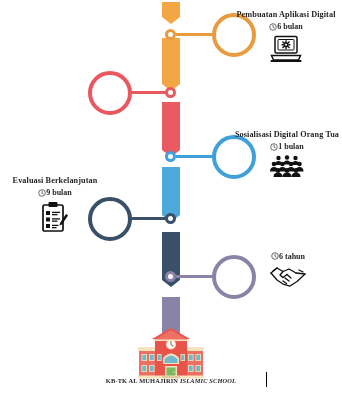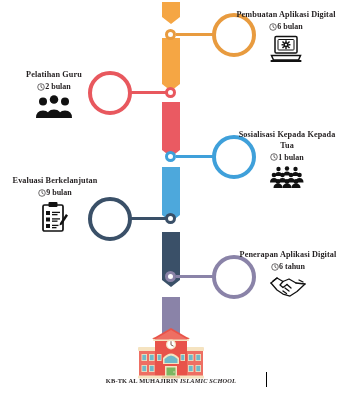--- a/index.html
+++ b/index.html
@@ -132,50 +132,28 @@
         <rect x="1" y="50" width="62" height="4" rx="1.5" fill="#111"></rect>
       </svg>
     </div>
   </div>
 
   <div class="node">
     <div class="conn" style="left:127px;top:79px;width:40px;background:#E8585E;"></div>
     <div class="ring small" style="left:165px;top:75px;border-color:#E8585E;"></div>
     <div class="ring big" style="left:88px;top:59px;border-color:#E8585E;"></div>
   </div>
-  <div class="label" style="left:2px;top:58px;width:104px;">
-    <div class="title">Pelatihan Guru</div>
-    <div class="dur">
-      <svg class="clock" width="8" height="8" viewBox="0 0 16 16">
-        <circle cx="8" cy="8" r="6.6" fill="none" stroke="#231f20" stroke-width="1.3"></circle>
-        <path d="M8 4.2 V8.2 L10.6 9.8" fill="none" stroke="#231f20" stroke-width="1.3" stroke-linecap="round"></path>
-      </svg>
-      <span>2 bulan</span>
-    </div>
-    <div class="pic">
-      <svg width="38" height="24" viewBox="0 0 76 48">
-        <g fill="#111">
-          <circle cx="16" cy="13" r="8"></circle>
-          <path d="M2 46 q0-15 14-15 q14 0 14 15 Z"></path>
-          <circle cx="60" cy="13" r="8"></circle>
-          <path d="M46 46 q0-15 14-15 q14 0 14 15 Z"></path>
-          <circle cx="38" cy="9" r="8.5"></circle>
-          <path d="M23 46 q0-17 15-17 q15 0 15 17 Z"></path>
-        </g>
-      </svg>
-    </div>
-  </div>
 
   <div class="node">
     <div class="conn" style="left:176px;top:143px;width:40px;background:#3FA0DA;"></div>
     <div class="ring small" style="left:165px;top:139px;border-color:#3FA0DA;"></div>
     <div class="ring big" style="left:212px;top:123px;border-color:#3FA0DA;"></div>
   </div>
   <div class="label" style="left:234px;top:118px;width:106px;">
-    <div class="title">Sosialisasi Kepada Kepada Tua</div>
+    <div class="title">Sosialisasi Digital Orang Tua</div>
     <div class="dur">
       <svg class="clock" width="8" height="8" viewBox="0 0 16 16">
         <circle cx="8" cy="8" r="6.6" fill="none" stroke="#231f20" stroke-width="1.3"></circle>
         <path d="M8 4.2 V8.2 L10.6 9.8" fill="none" stroke="#231f20" stroke-width="1.3" stroke-linecap="round"></path>
       </svg>
       <span>1 bulan</span>
     </div>
     <div class="pic">
       <svg width="40" height="22" viewBox="0 0 80 44">
         <g fill="#111">
@@ -237,21 +215,20 @@
       </svg>
     </div>
   </div>
 
   <div class="node">
     <div class="conn" style="left:176px;top:263px;width:40px;background:#8A83A8;"></div>
     <div class="ring small" style="left:165px;top:259px;border-color:#8A83A8;"></div>
     <div class="ring big" style="left:212px;top:243px;border-color:#8A83A8;"></div>
   </div>
   <div class="label" style="left:236px;top:238px;width:104px;">
-    <div class="title">Penerapan Aplikasi Digital</div>
     <div class="dur">
       <svg class="clock" width="8" height="8" viewBox="0 0 16 16">
         <circle cx="8" cy="8" r="6.6" fill="none" stroke="#231f20" stroke-width="1.3"></circle>
         <path d="M8 4.2 V8.2 L10.6 9.8" fill="none" stroke="#231f20" stroke-width="1.3" stroke-linecap="round"></path>
       </svg>
       <span>6 tahun</span>
     </div>
     <div class="pic">
       <svg width="36" height="24" viewBox="0 0 72 48">
         <g fill="none" stroke="#111" stroke-width="2.6" stroke-linejoin="round" stroke-linecap="round">

